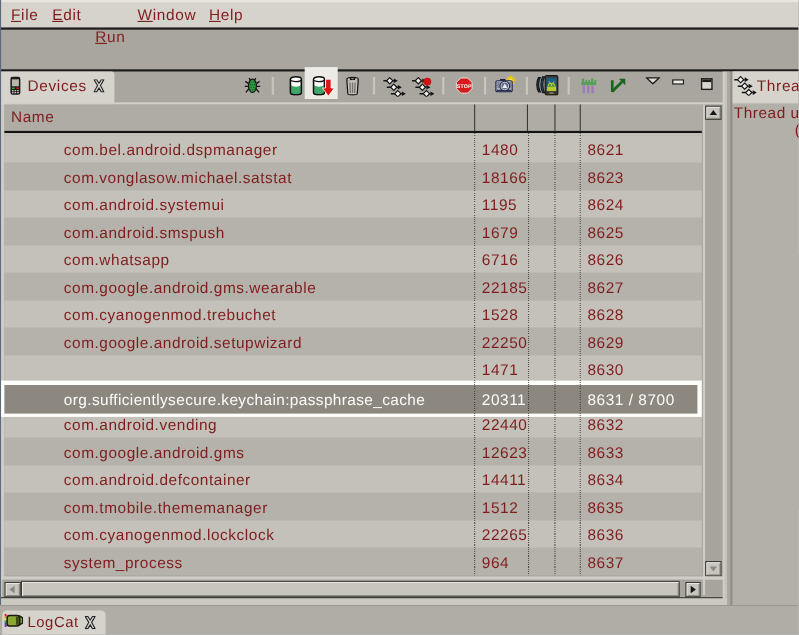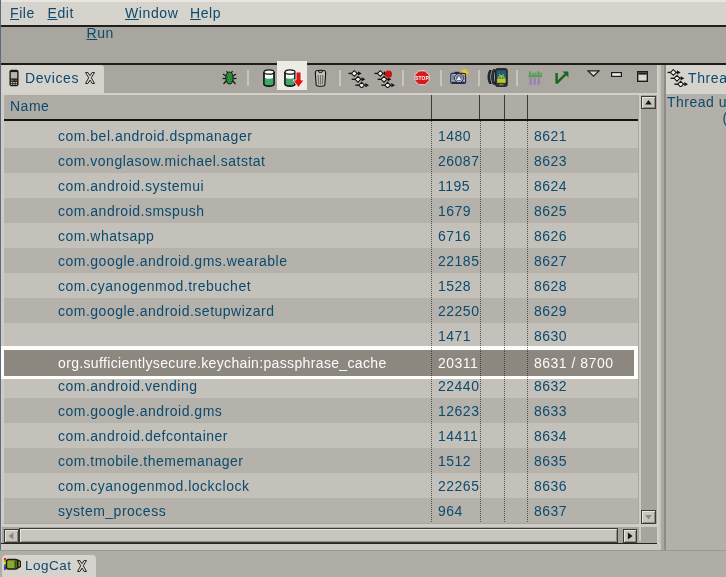--- a/index.html
+++ b/index.html
@@ -1,19 +1,19 @@
 <!DOCTYPE html>
 <html><head>
 <meta charset="utf-8">
 <style>
   html,body{margin:0;padding:0;}
   body{width:726px;height:577px;overflow:hidden;font-family:"Liberation Sans",sans-serif;}
   #app{position:relative;width:726px;height:577px;background:#a9a59f;overflow:hidden;}
   .abs{position:absolute;}
-  .txt{color:#0c4a6e;font-size:14px;letter-spacing:0.5px;white-space:nowrap;}
+  .txt{color:#7f1d1d;font-size:14px;letter-spacing:0.5px;white-space:nowrap;}
 </style>
 </head>
 <body>
 <div id="app">
 
   <div class="abs" style="left:0;top:0;width:726px;height:25px;background:#d6d2cc;"></div>
   <div class="abs" style="left:0;top:0;width:726px;height:1.5px;background:#e8e5e0;"></div>
   <div class="abs" style="left:0;top:25px;width:726px;height:2px;background:#1f1f1d;"></div>
   <div class="abs txt" style="left:10px;top:5px;letter-spacing:0.6px;"><u>F</u>ile</div>
   <div class="abs txt" style="left:47.5px;top:5px;letter-spacing:0.6px;"><u>E</u>dit</div>
@@ -221,21 +221,21 @@
 
   <div id="rows">
       <div class="abs" style="left:4px;top:121px;width:634px;height:2px;background:#c4c1bb"></div>
       <div class="row txt" style="top:123px;background:#c4c1bb">
         <span class="nm">com.bel.android.dspmanager</span>
         <span class="pid">1480</span>
         <span class="prt">8621</span>
       </div>
       <div class="row txt" style="top:148px;background:#b5b2ac">
         <span class="nm">com.vonglasow.michael.satstat</span>
-        <span class="pid">26087</span>
+        <span class="pid">18166</span>
         <span class="prt">8623</span>
       </div>
       <div class="row txt" style="top:173px;background:#c4c1bb">
         <span class="nm">com.android.systemui</span>
         <span class="pid">1195</span>
         <span class="prt">8624</span>
       </div>
       <div class="row txt" style="top:198px;background:#b5b2ac">
         <span class="nm">com.android.smspush</span>
         <span class="pid">1679</span>

